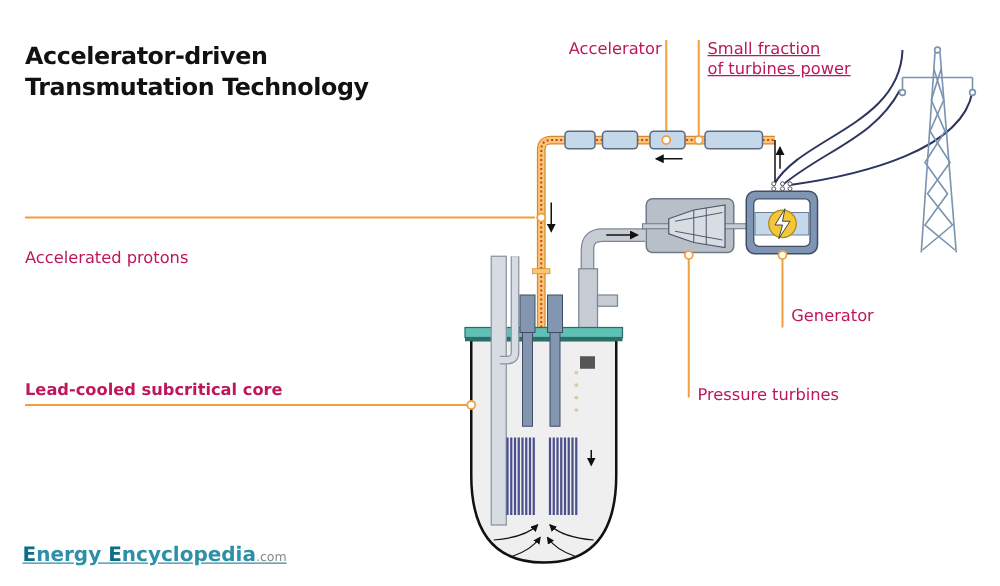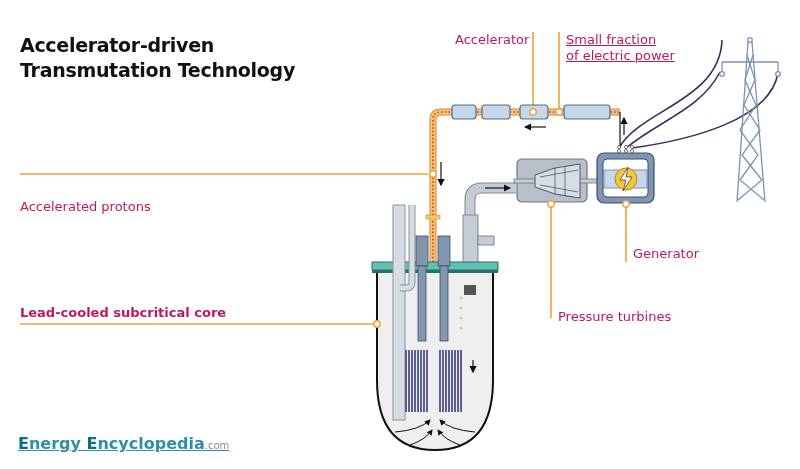--- a/index.html
+++ b/index.html
@@ -162,21 +162,21 @@
       <path d="M460,445 Q445,440 438,430" marker-end="url(#arr)"></path>
     </g>
     <circle cx="377" cy="324" r="3.2" fill="#fff" stroke="#f0a040" stroke-width="1.4"></circle>
   </g>
   <circle cx="433" cy="174" r="3.2" fill="#fff" stroke="#f0a040" stroke-width="1.4"></circle>
 </svg>
 
 <div class="label" style="left:455px; top:32px;">Accelerator</div>
 <div class="label" style="left:566px; top:32px;text-decoration:underline;">
   <div>Small fraction</div>
-  <div>of electric power</div>
+  <div>of turbines power</div>
 </div>
 <div class="label" style="left:20px; top:154px;margin-top:45px;">Accelerated protons</div>
 <div class="label" style="left:20px; top:305px;font-weight:bold;">Lead-cooled subcritical core</div>
 <div class="label" style="left:633px; top:246px;">Generator</div>
 <div class="label" style="left:558px; top:309px;">Pressure turbines</div>
 
 <div class="brand">
   <span class="cap">E</span><span>nergy </span><span class="cap">E</span><span>ncyclopedia</span><span class="dom">.com</span>
 </div>
 

